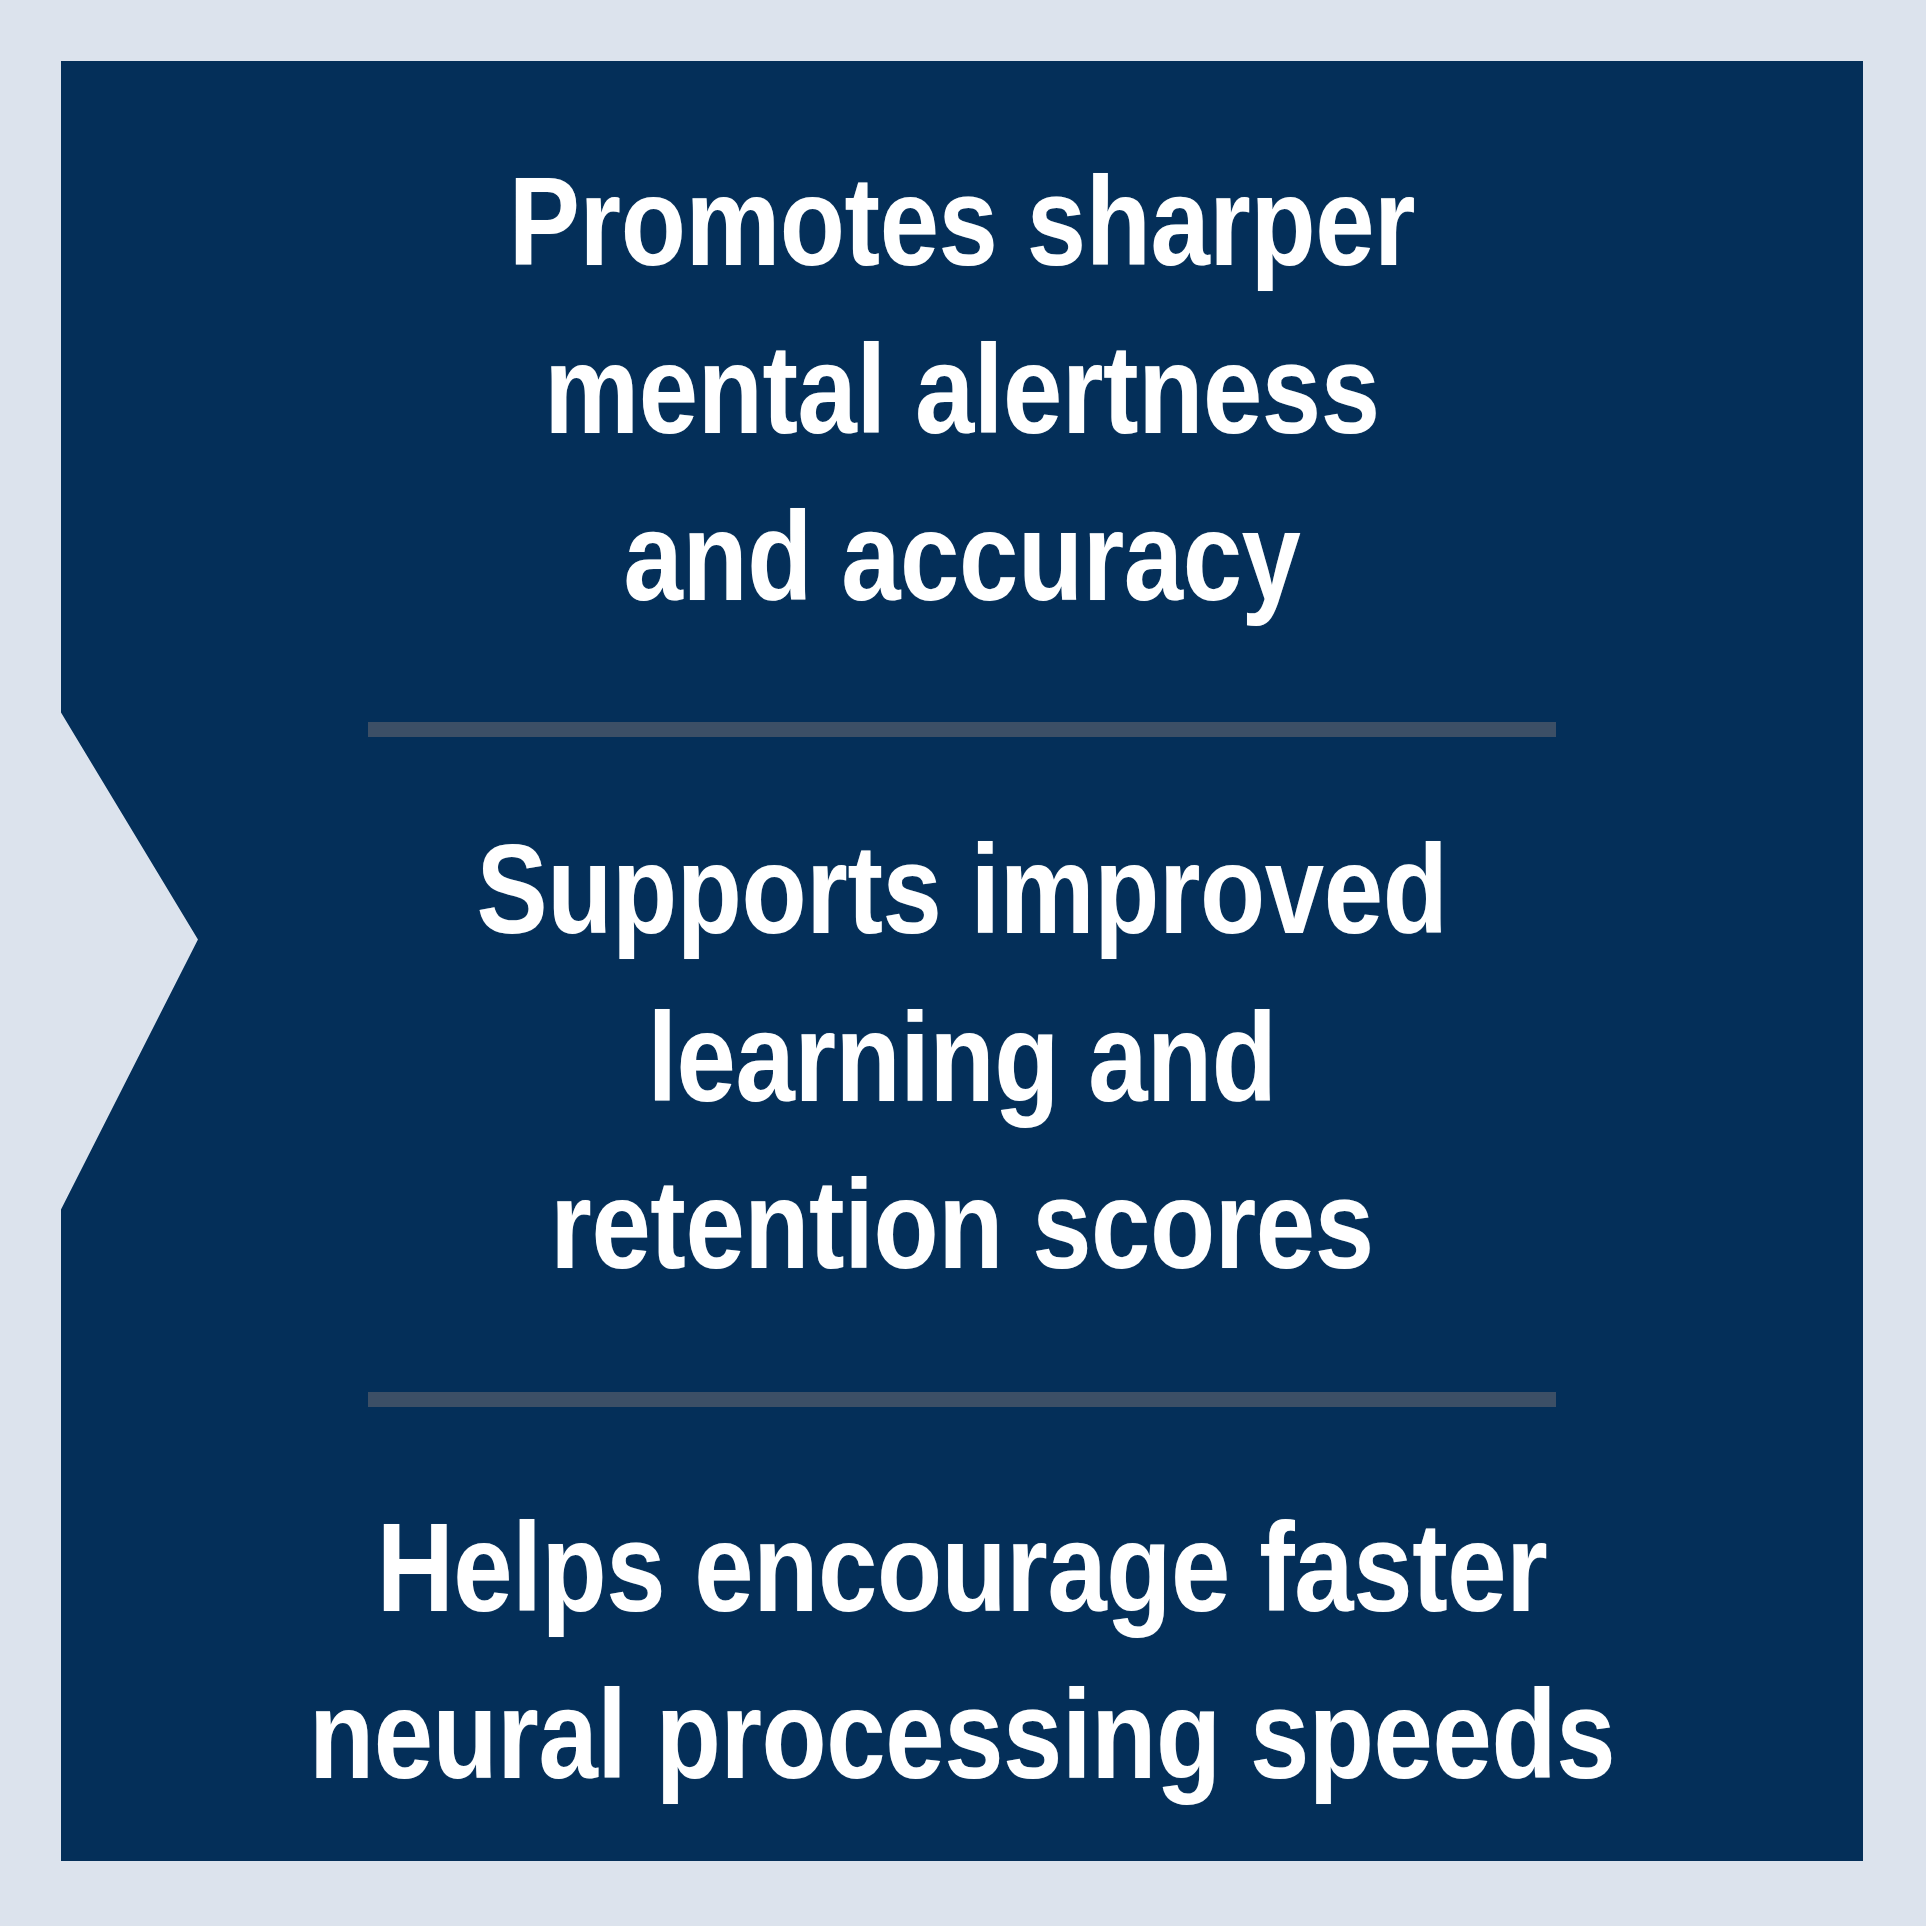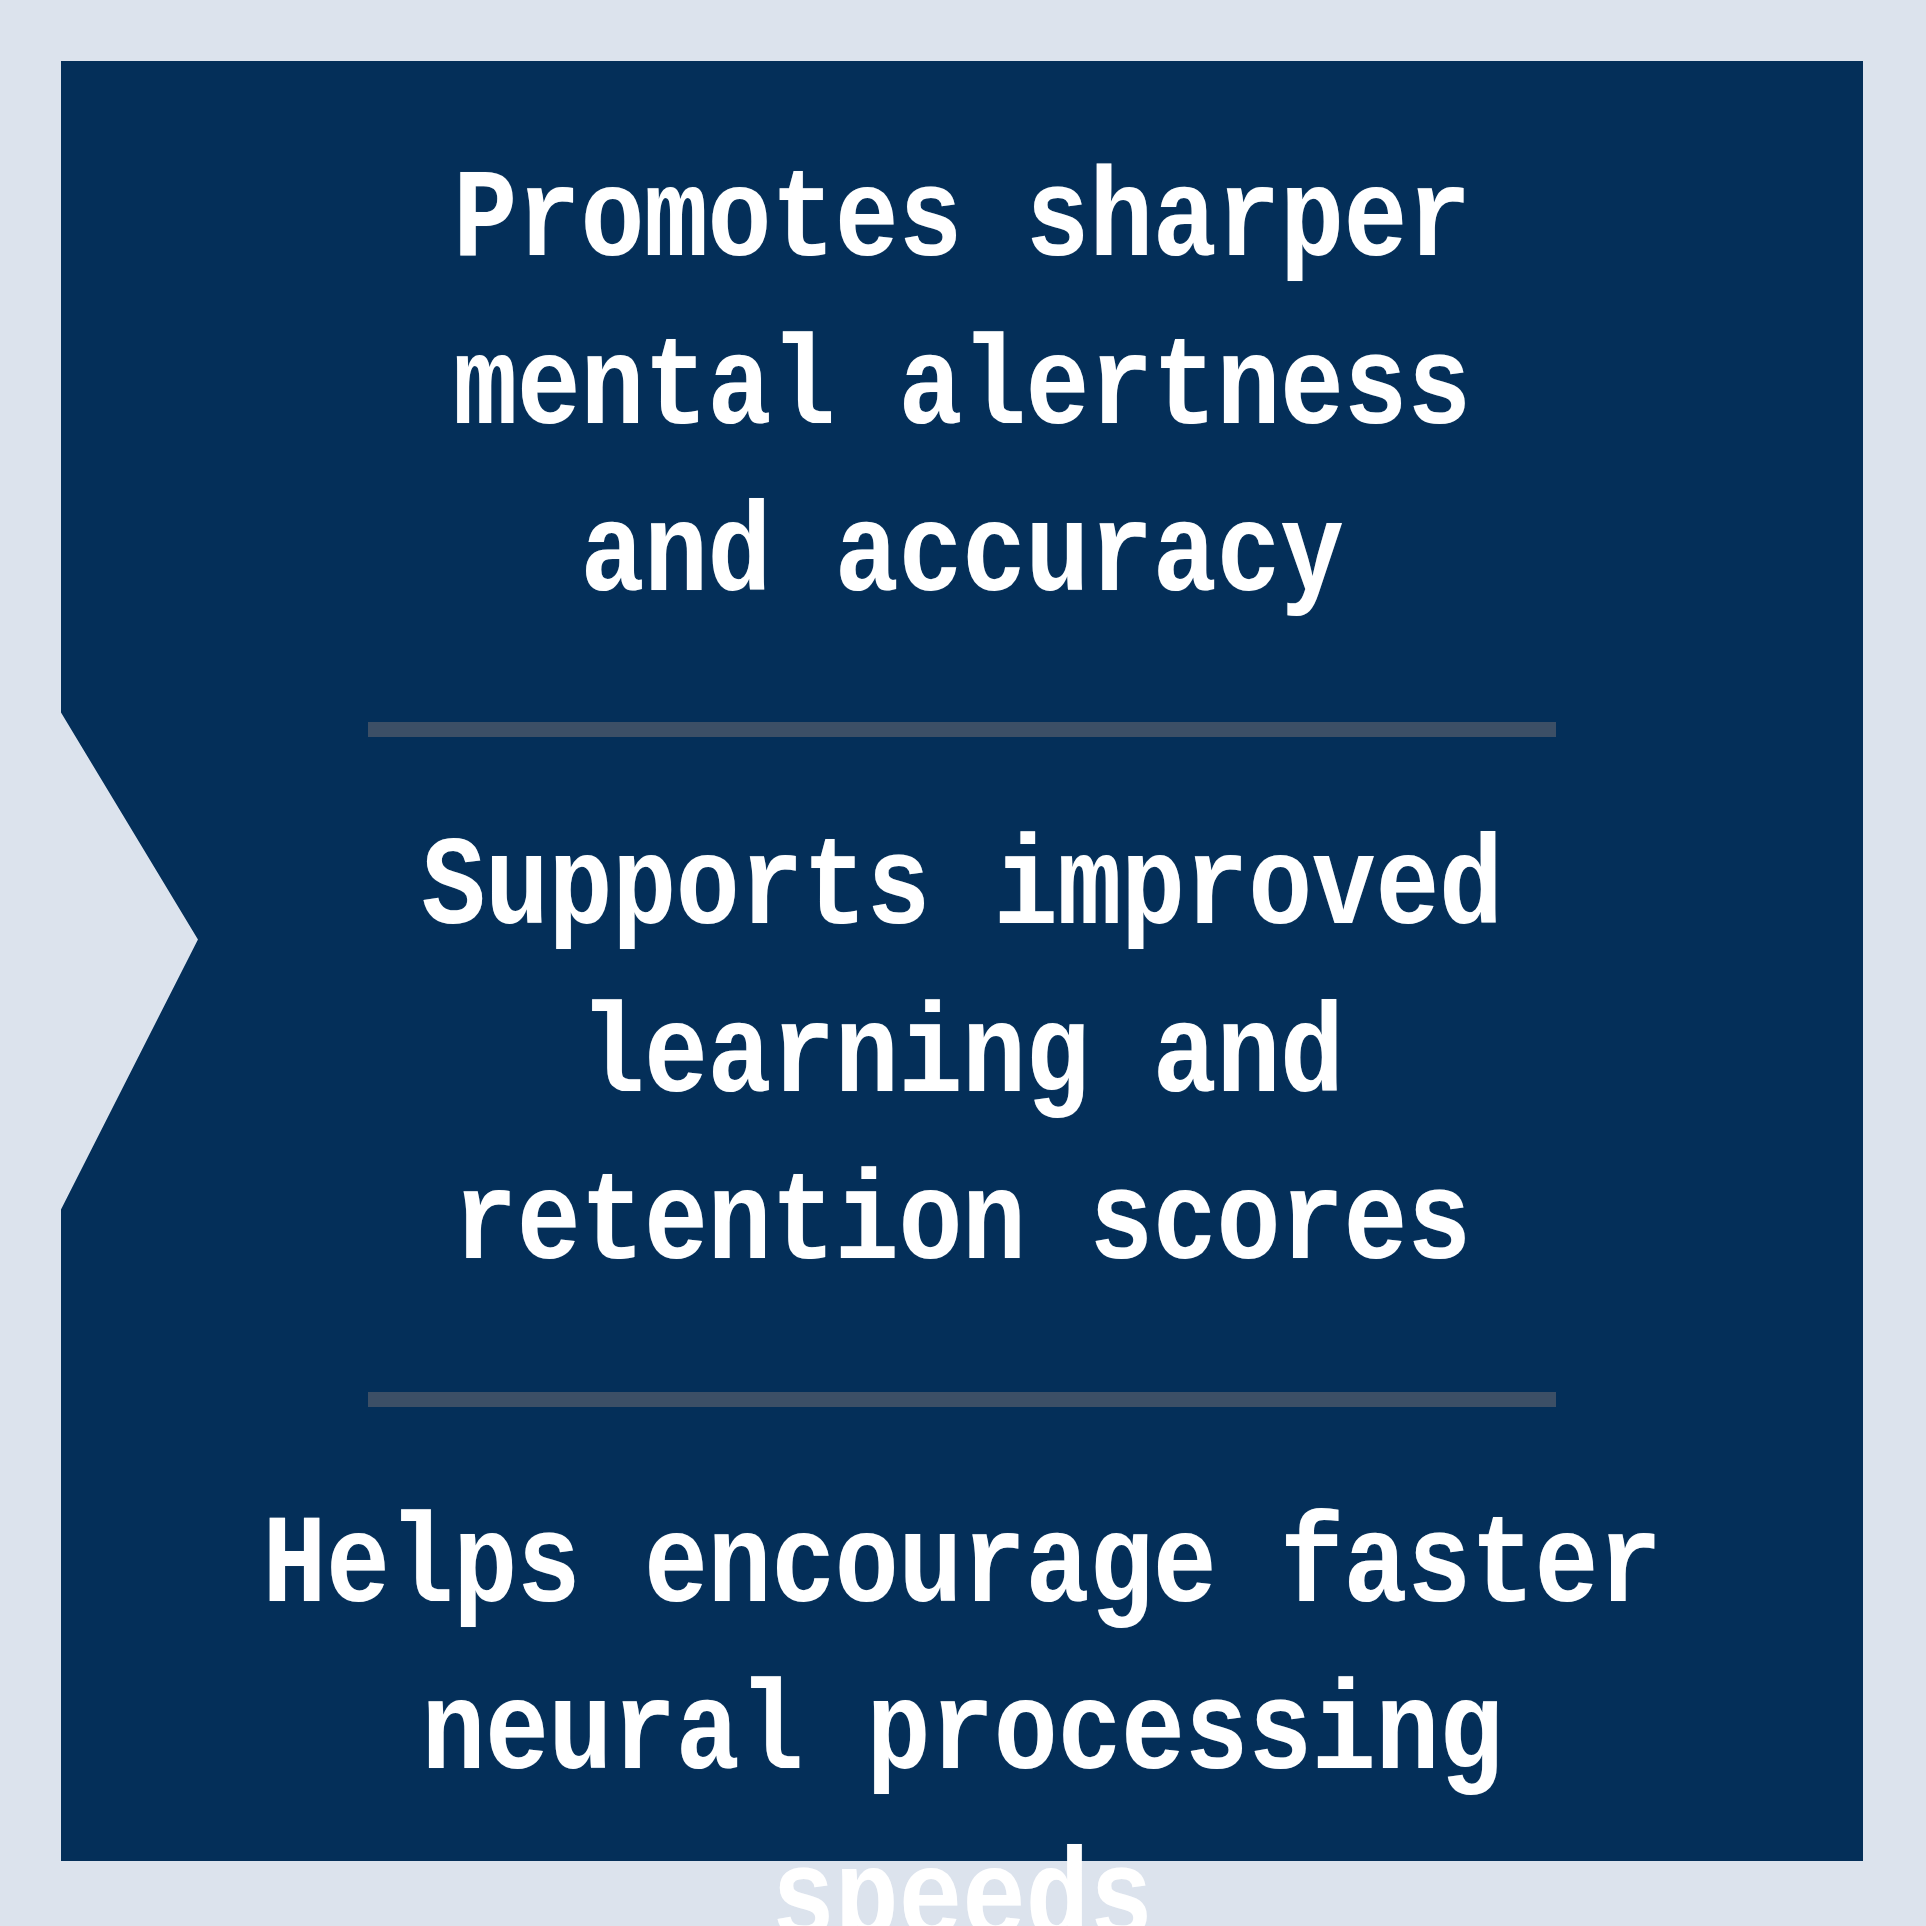--- a/index.html
+++ b/index.html
@@ -6,21 +6,21 @@
     margin: 0;
     padding: 0;
     background: #dce3ed;
   }
   #canvas {
     position: relative;
     width: 1927px;
     height: 1927px;
     background: #dce3ed;
     overflow: hidden;
-    font-family: Liberation Mono, monospace;
+    font-family: Liberation Sans, sans-serif;
   }
 
   
   #panel {
     position: absolute;
     left: 61px;
     top: 61px;
     width: 1802px;
     height: 1800px;
     background: #042f59;

